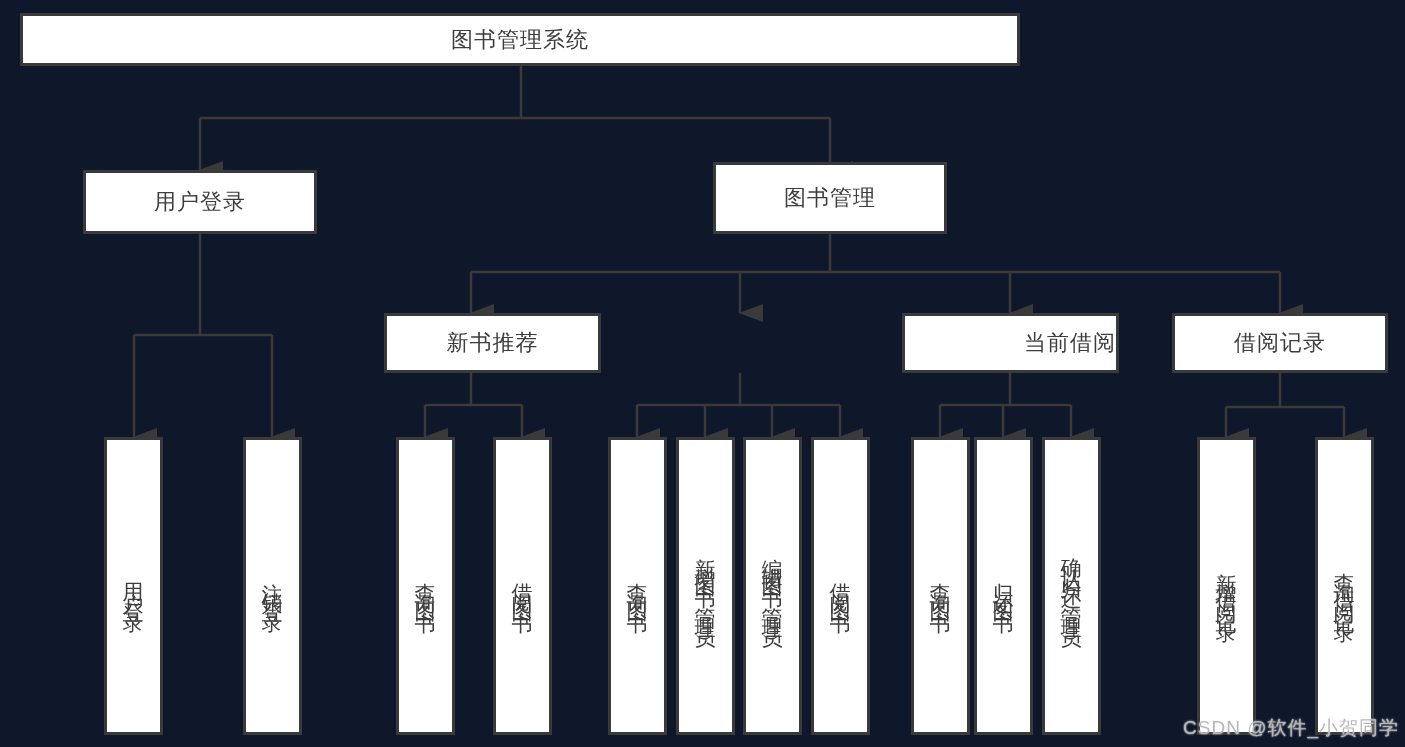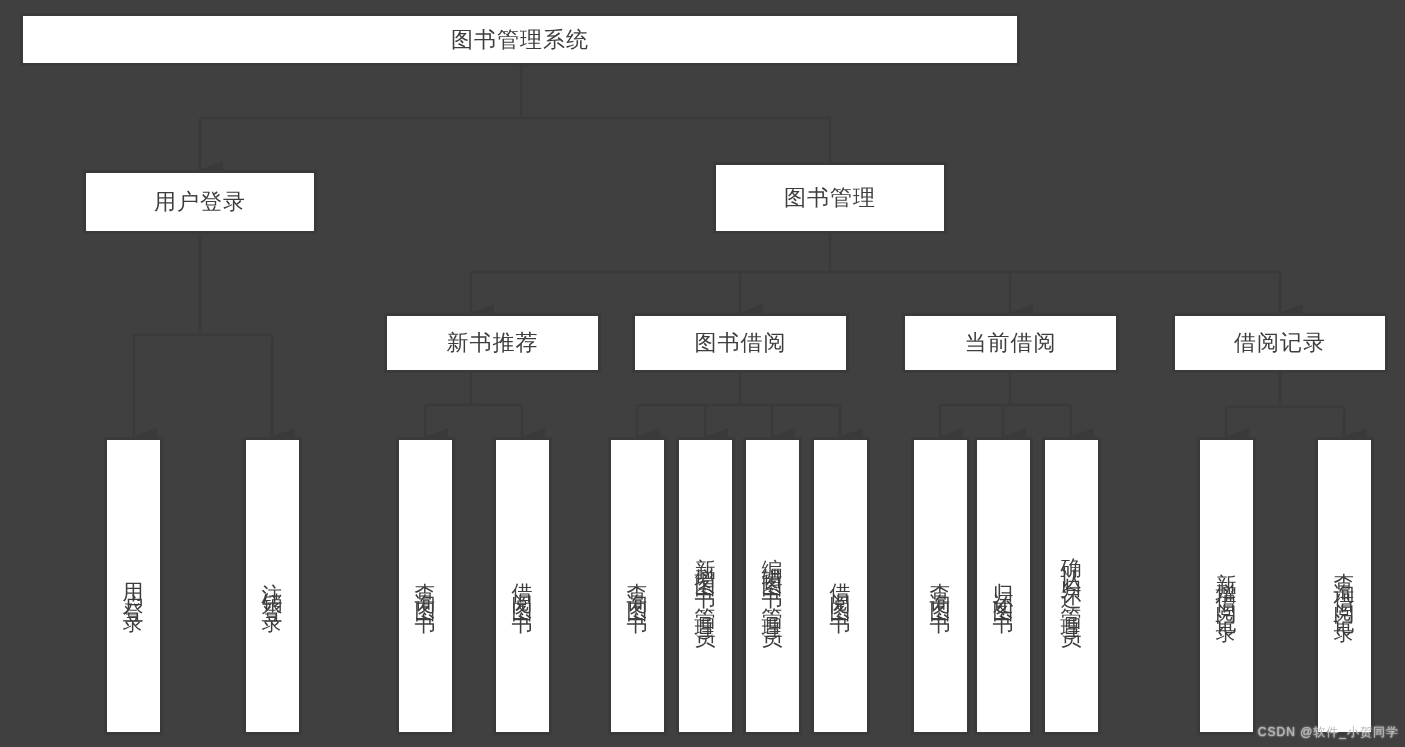--- a/index.html
+++ b/index.html
@@ -5,21 +5,21 @@
   html, body {
     margin: 0;
     padding: 0;
     background: #ffffff;
     font-family: "Liberation Sans", "DejaVu Sans", sans-serif;
   }
   .canvas {
     position: relative;
     width: 1405px;
     height: 747px;
-    background: #404040;
+    background: #0f172a;
     overflow: hidden;
   }
   svg.connectors {
     position: absolute;
     left: 0; top: 0;
     width: 1405px;
     height: 747px;
     pointer-events: none;
   }
   .node {
@@ -48,42 +48,42 @@
     white-space: nowrap;
   }
   
   .n-root     { left: 20px;   top: 13px;  width: 1000px; height: 53px; }
   
   .n-login    { left: 83px;   top: 170px; width: 234px; height: 64px; }
   .n-bookmgmt { left: 713px;  top: 162px; width: 234px; height: 72px; }
   
   .n-recommend{ left: 384px;  top: 313px; width: 217px; height: 60px; }
   .n-borrow   { left: 632px;  top: 313px; width: 217px; height: 60px; }
-  .n-current  { left: 902px;  top: 313px; width: 217px; height: 60px; }
+  .n-current  { left: 902px;  top: 313px; width: 217px; height: 60px; justify-content: flex-end; }
   .n-records  { left: 1172px; top: 313px; width: 216px; height: 60px; font-family: Liberation Serif, serif; }
   
   .leaf { top: 437px; width: 59px; height: 298px; border-width: 3px; }
   .l1  { left: 104px;  }
   .l2  { left: 243px;  }
   .l3  { left: 396px;  }
   .l4  { left: 493px;  }
   .l5  { left: 608px;  }
   .l6  { left: 676px;  }
   .l7  { left: 743px;  }
   .l8  { left: 811px;  }
   .l9  { left: 911px;  }
   .l10 { left: 974px;  }
   .l11 { left: 1042px; }
   .l12 { left: 1197px; }
   .l13 { left: 1315px; }
   .watermark {
     position: absolute;
     right: 6px;
     bottom: 6px;
-    font-size: 12px;
+    font-size: 19px;
     color: #b7b7b7;
     text-shadow: 0 0 2px #ffffff;
     z-index: 5;
     letter-spacing: 1px;
   }
 </style>
 </head>
 <body>
 
 <div class="canvas">
@@ -145,23 +145,20 @@
   <div class="node n-login">
     <span class="h-label">用户登录</span>
   </div>
   <div class="node n-bookmgmt">
     <span class="h-label">图书管理</span>
   </div>
 
   <div class="node n-recommend">
     <span class="h-label">新书推荐</span>
   </div>
-  <div class="node n-borrow">
-    <span class="h-label">图书借阅</span>
-  </div>
   <div class="node n-current">
     <span class="h-label">当前借阅</span>
   </div>
   <div class="node n-records">
     <span class="h-label">借阅记录</span>
   </div>
 
   <div class="node leaf l1">
     <span class="v-label">用户登录</span>
   </div>

